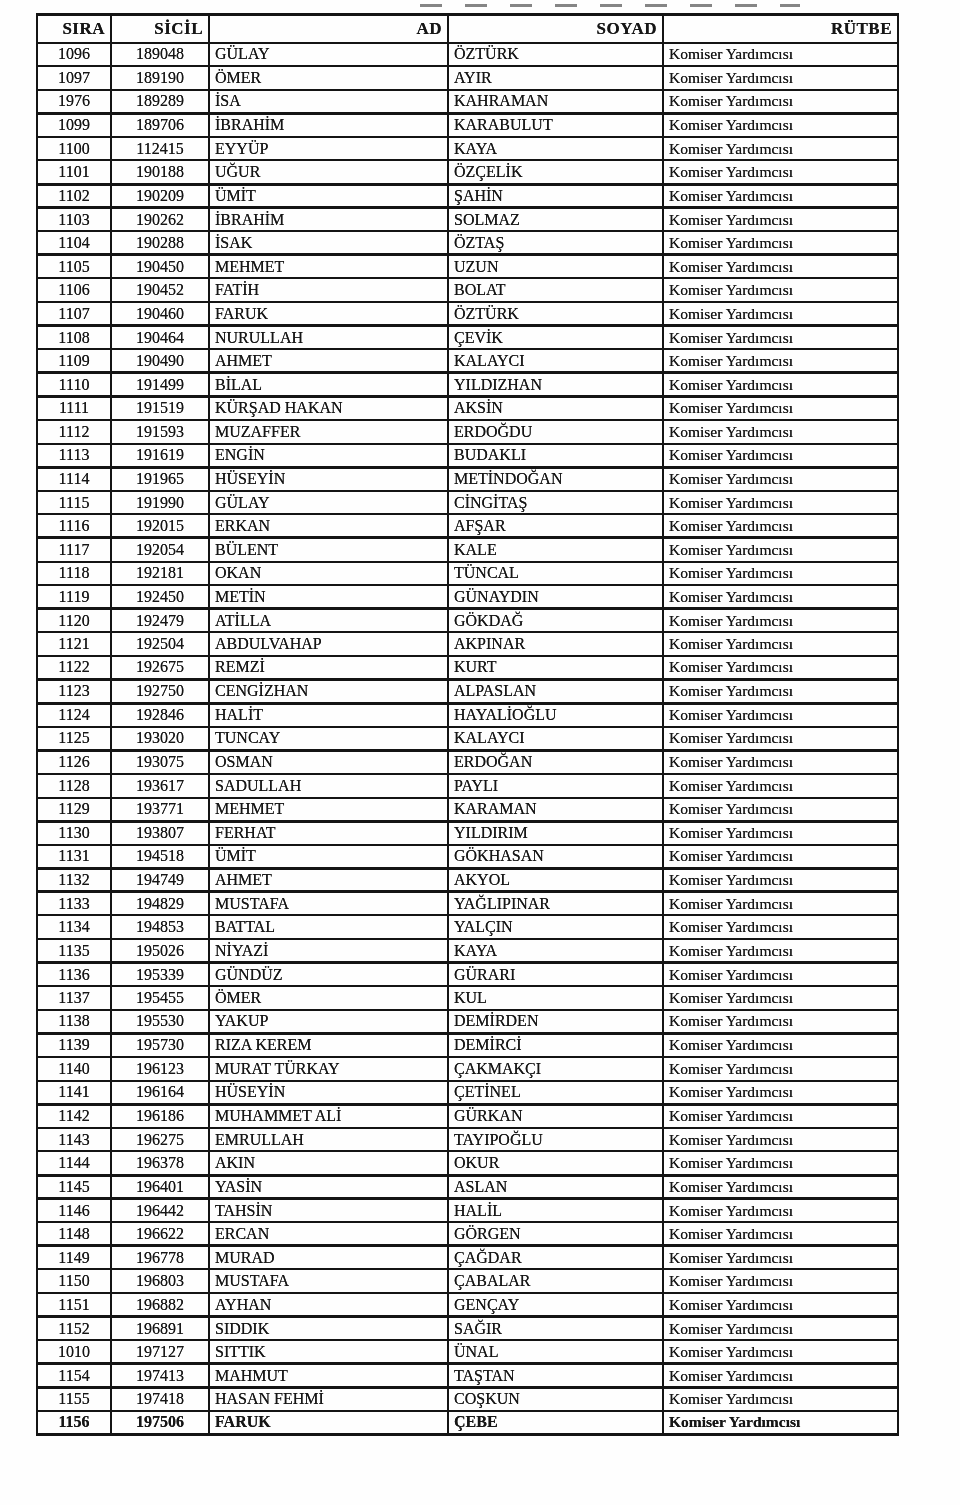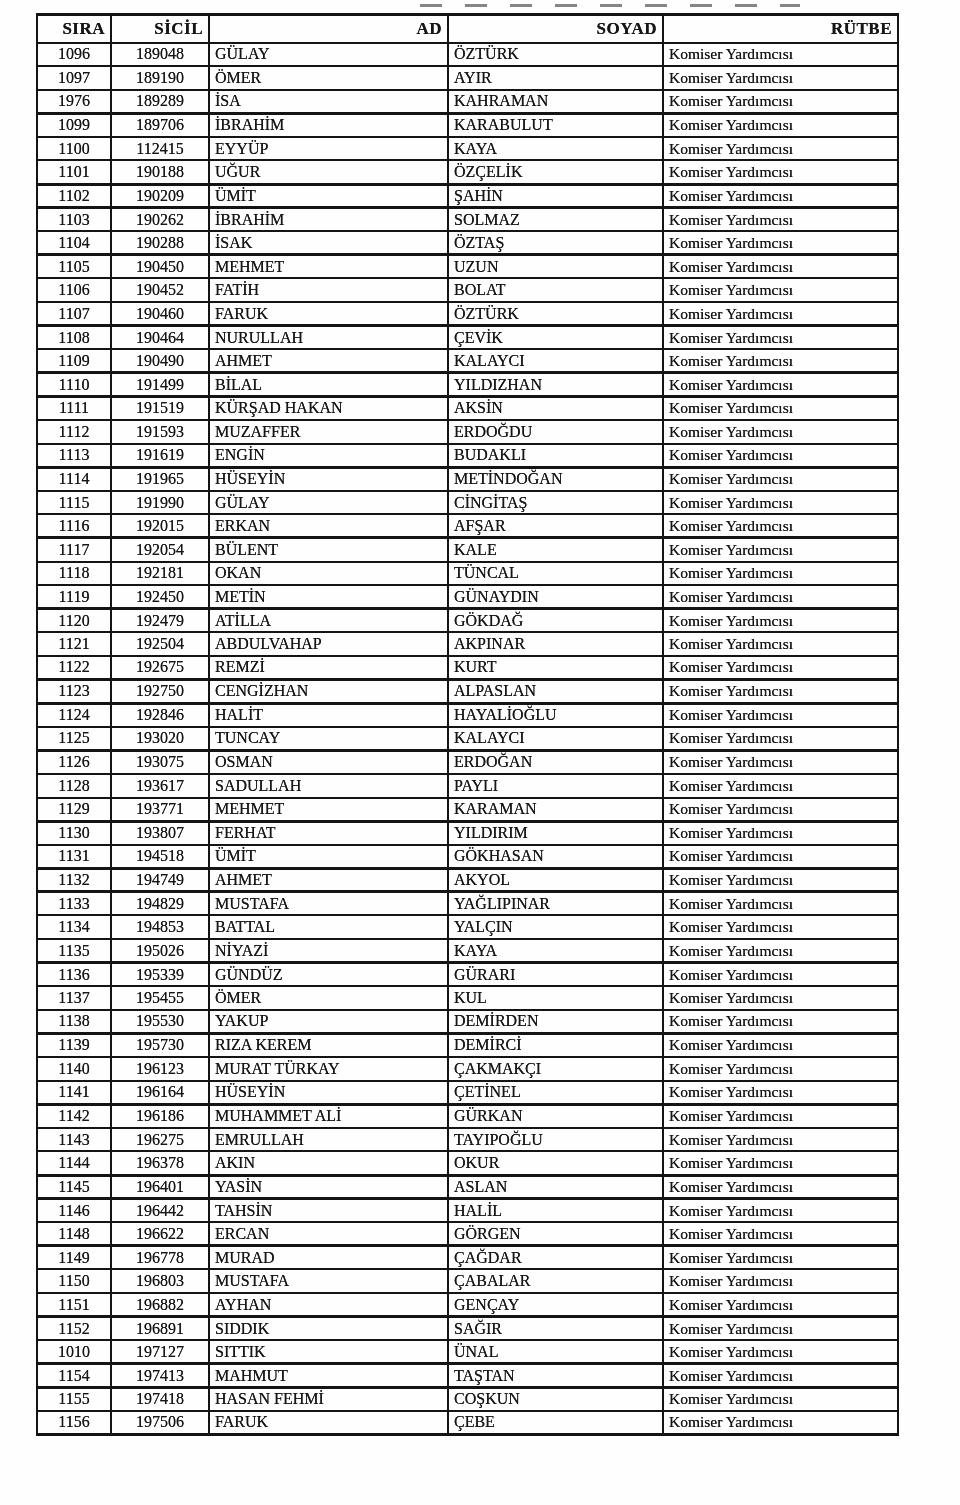--- a/index.html
+++ b/index.html
@@ -59,21 +59,21 @@
   table.roster td {
     font-size: 16px;
   }
   table.roster td.al-c { text-align: center; }
   table.roster td.al-l { text-align: left; }
   table.roster td.cell-rutbe { font-size: 15.5px; }
 
   
   table.roster tbody tr:nth-child(3n) td   { border-bottom-width: 3px; }
   table.roster tbody tr:nth-child(7n) td   { border-bottom-width: 3px; margin-top: 44px; }
-  table.roster tbody tr:last-child td      { border-bottom-width: 3px; }
+  table.roster tbody tr:last-child td      { border-bottom-width: 3px; font-weight: bold; }
   table.roster td, table.roster th { text-shadow: 0 0 .5px rgba(10,10,10,.85); }
 </style>
 </head>
 <body>
 
 <div class="page">
   <div class="scan-noise-top"></div>
 
   <table class="roster">
     <colgroup>

